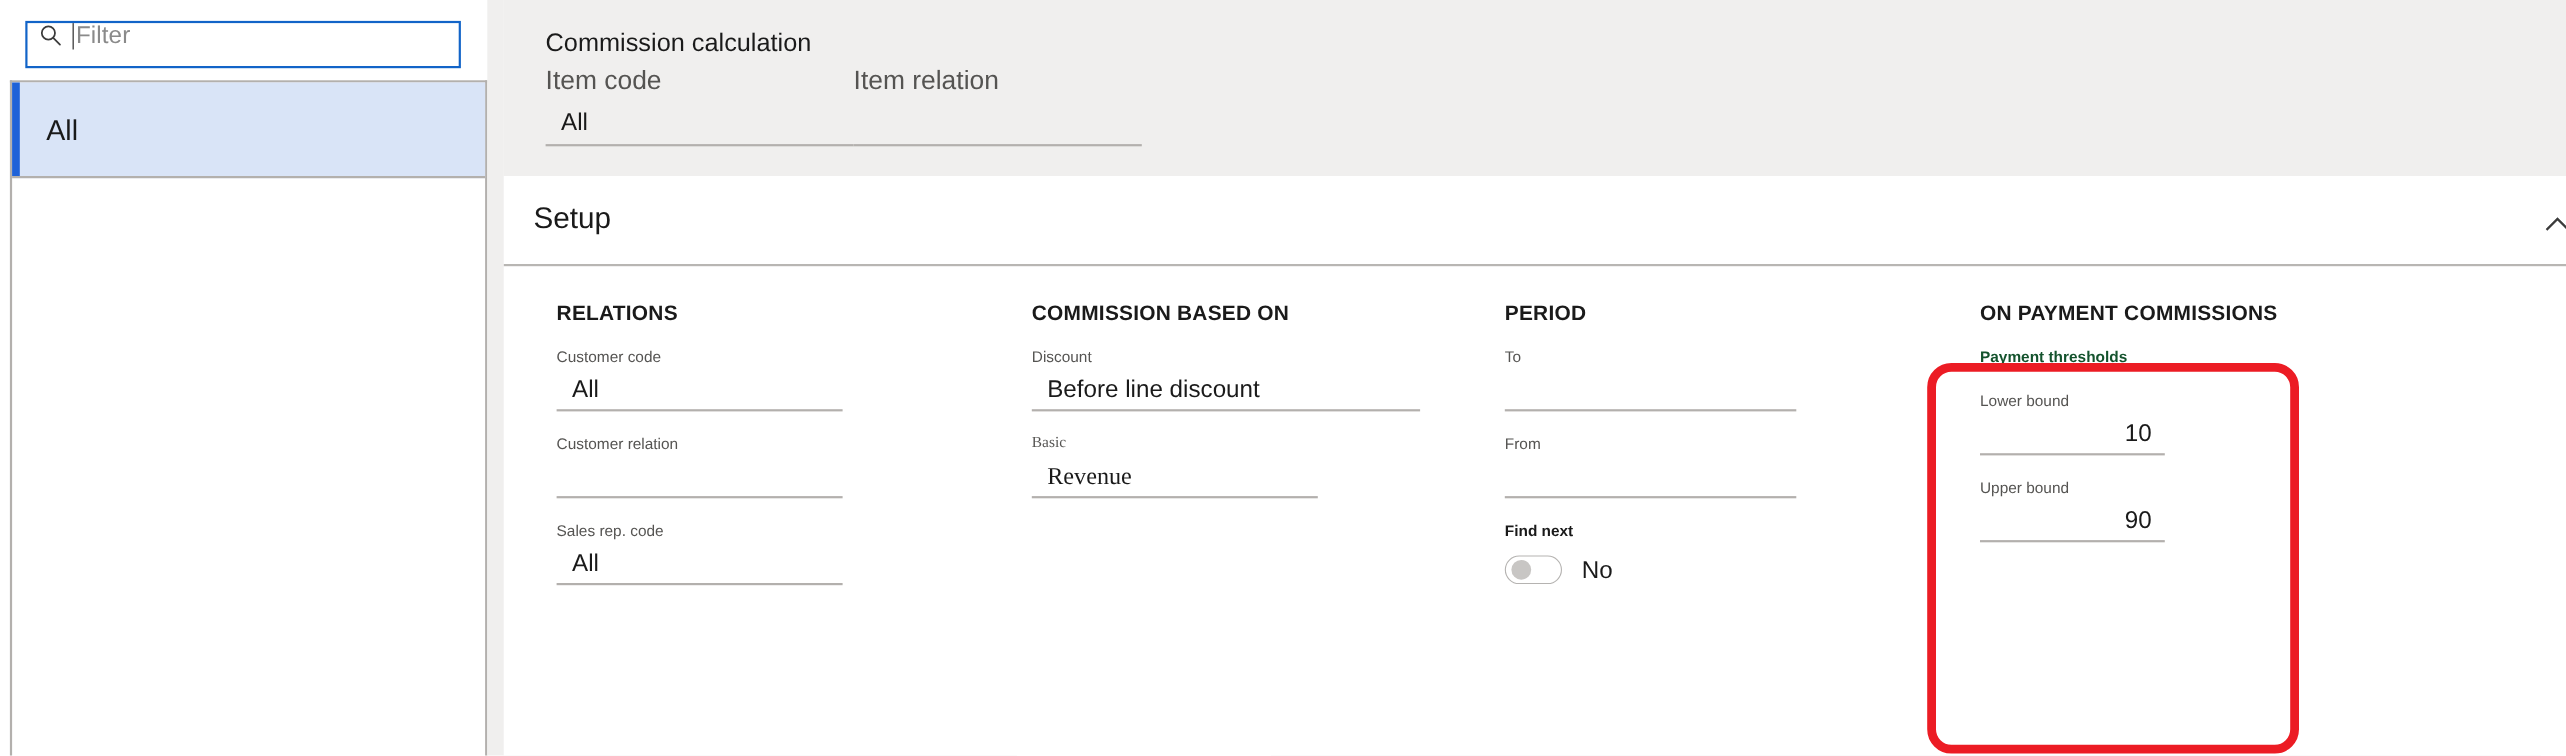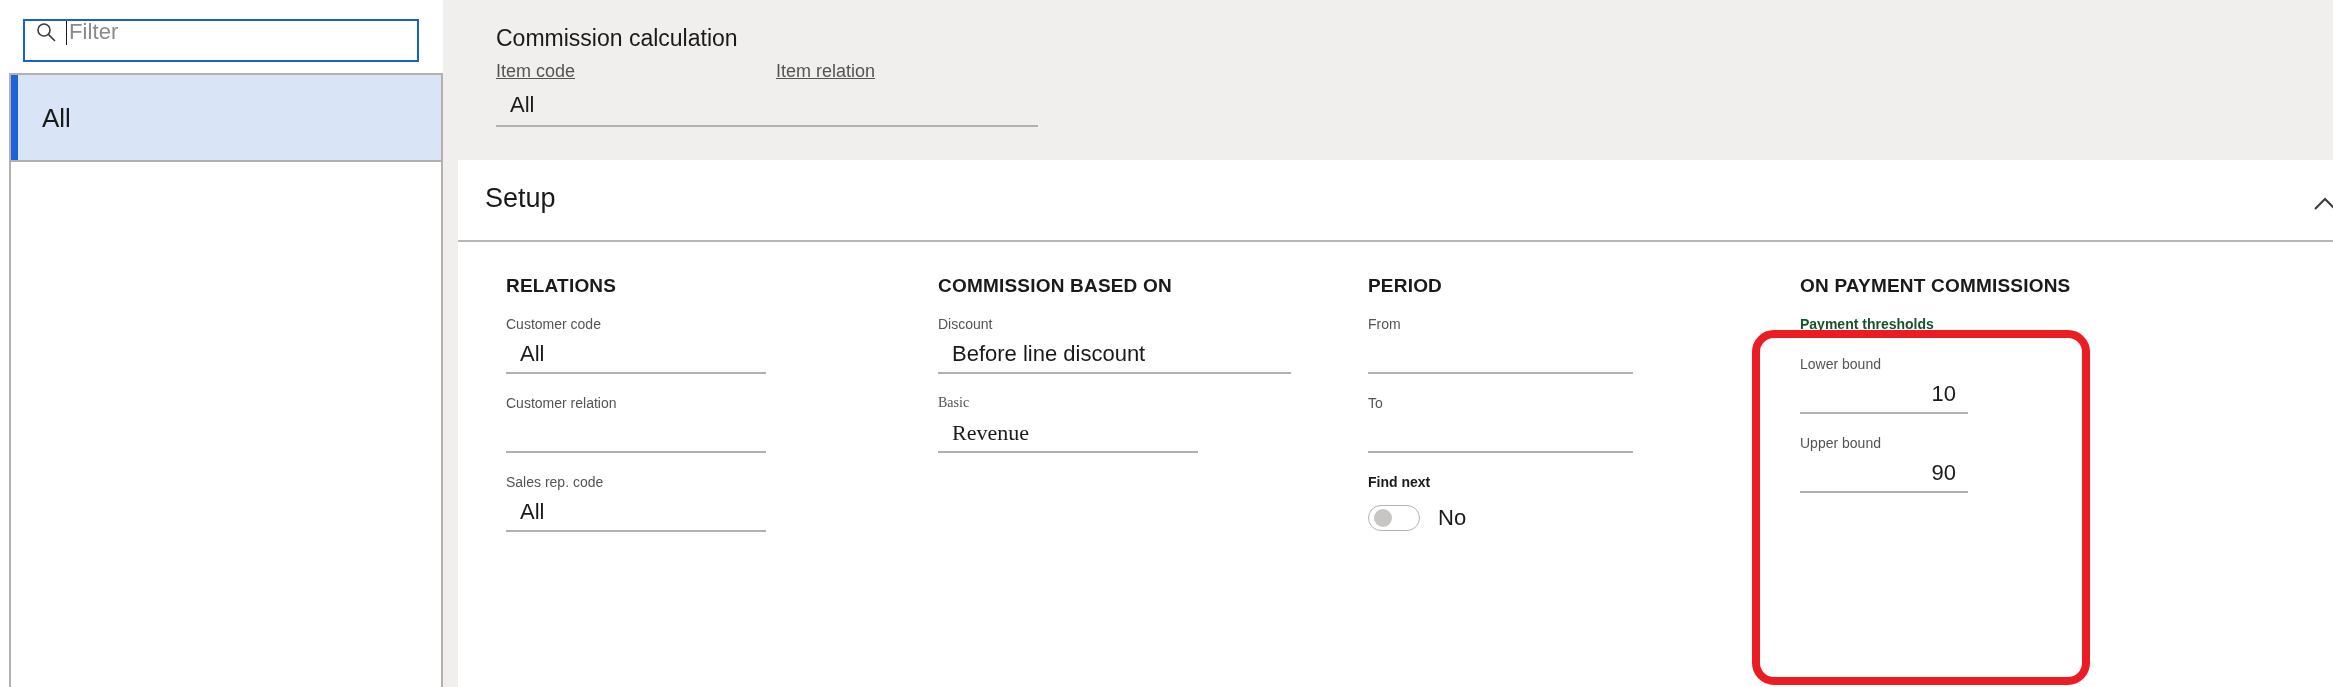--- a/index.html
+++ b/index.html
@@ -124,25 +124,24 @@
     position: absolute;
     left: 38px; top: 13px;
     font-size: 23px;
     color: #1a1a1a;
     line-height: 1.3;
     margin-top: 11px;
   }
 
   .hdr-field { position: absolute; }
   .hdr-field .fld-label {
-    font-size: 18px;
+    font-size: 24px;
     color: #555452;
     line-height: 1;
     white-space: nowrap;
-    text-decoration: underline;
   }
   .hdr-field .fld-input {
     margin-top: 13px;
     height: 34px;
     border-bottom: 2px solid #b3b0ad;
     display: flex;
     align-items: flex-start;
     box-sizing: border-box;
   }
   .hdr-field .fld-value {
@@ -382,28 +381,28 @@
             <span class="fld-value">Revenue</span>
           </div>
         </div>
 
       </div>
 
       <div class="col" style="left:910px; width:265px;">
         <div class="col-head">PERIOD</div>
 
         <div class="field">
+          <div class="fld-label">To</div>
+          <div class="fld-input">
+            <span class="fld-value"></span>
+          </div>
+        </div>
+
+        <div class="field">
           <div class="fld-label">From</div>
-          <div class="fld-input">
-            <span class="fld-value"></span>
-          </div>
-        </div>
-
-        <div class="field">
-          <div class="fld-label">To</div>
           <div class="fld-input">
             <span class="fld-value"></span>
           </div>
         </div>
 
         <div class="field">
           <div class="fld-label" style="font-weight:bold; color:#1a1a1a;">Find next</div>
           <div class="toggle-row">
             <span class="toggle off">
               <span class="knob"></span>

